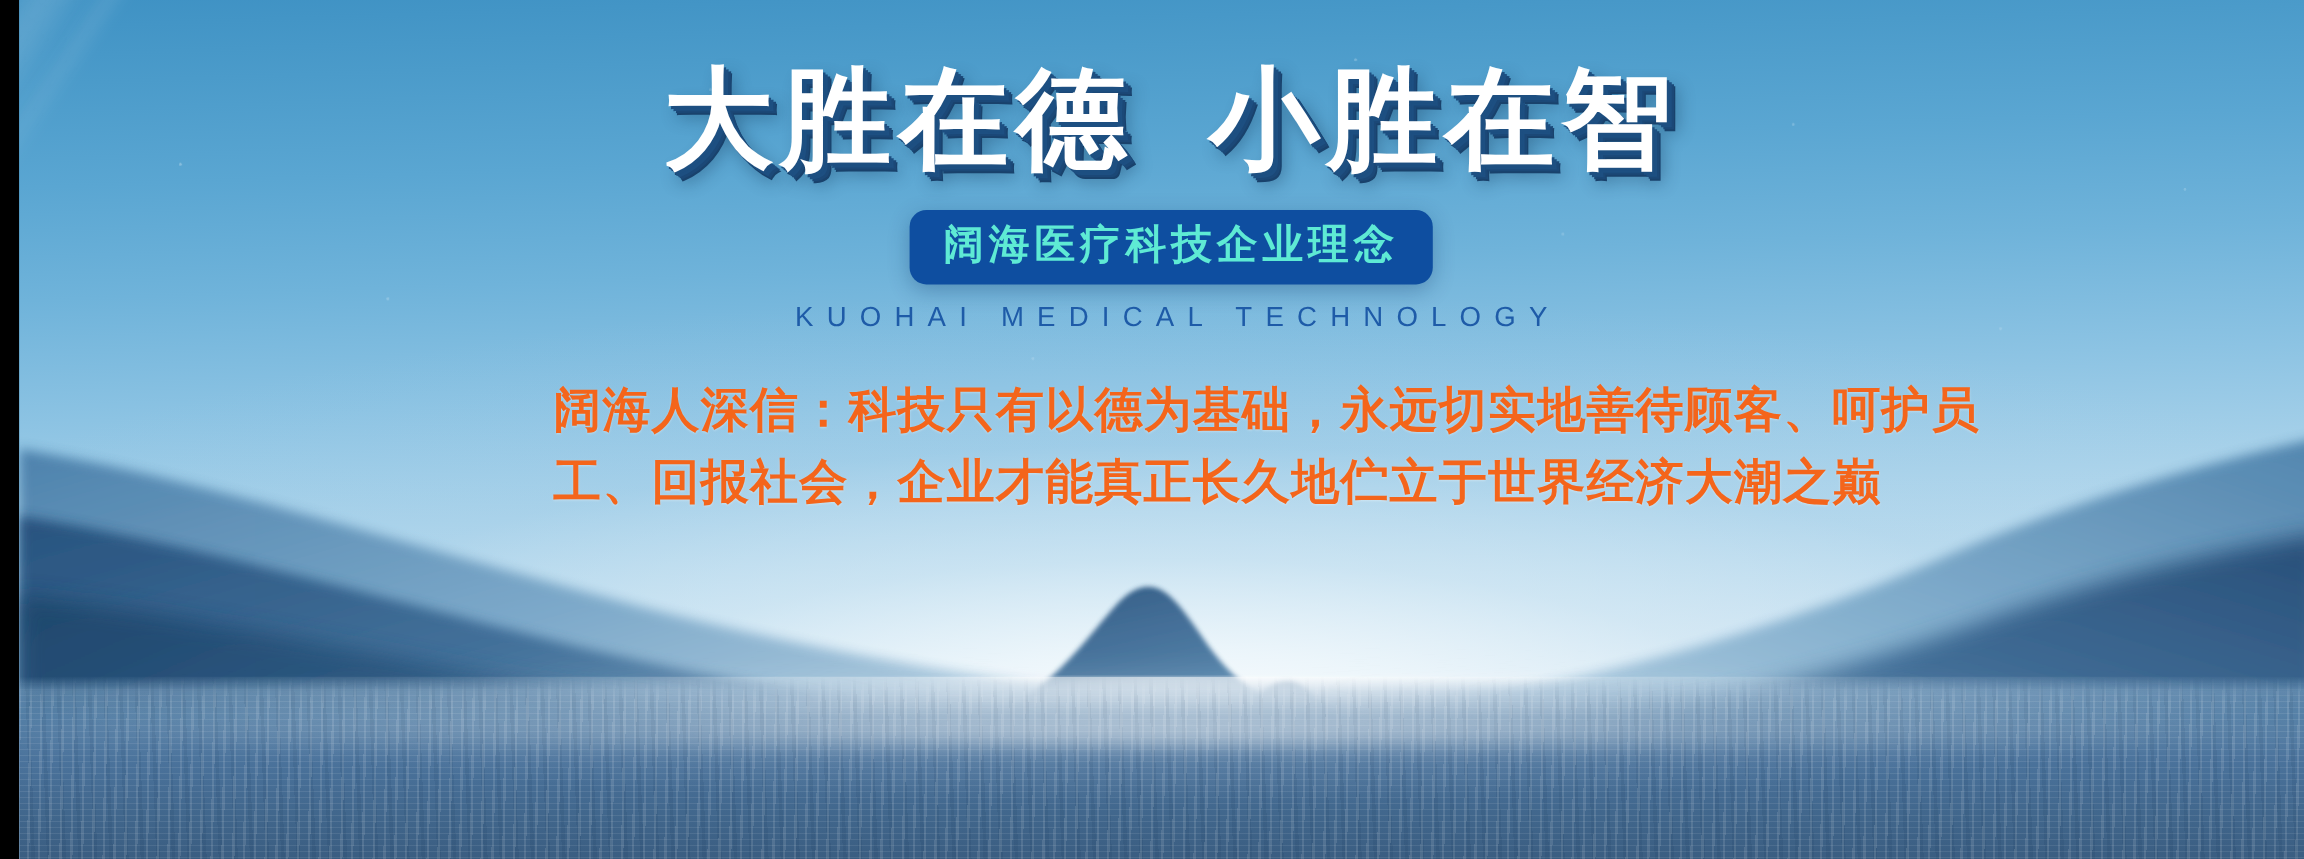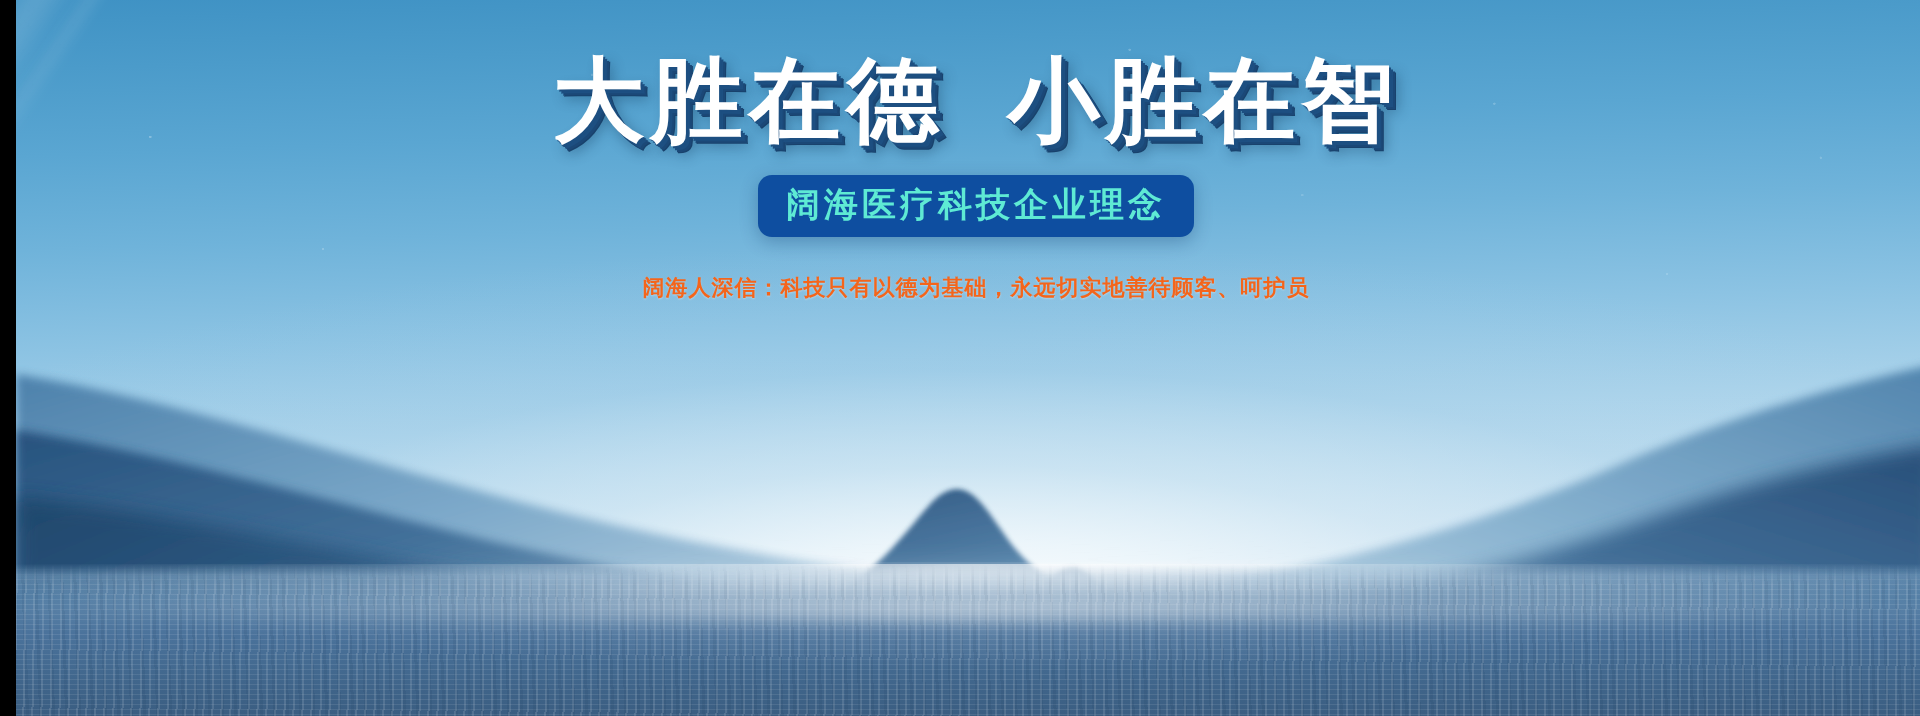--- a/index.html
+++ b/index.html
@@ -198,21 +198,21 @@
     font-size: 23px;
     font-weight: 400;
     letter-spacing: 11px;
     color: #1e5ba8;
     text-indent: 11px;
   }
 
   .statement {
     margin-top: 34px;
     color: #f4651b;
-    font-size: 22px;
+    font-size: 40px;
     font-weight: 700;
     line-height: 1.52;
     letter-spacing: 1px;
     max-width: 1030px;
     text-shadow: 0 1px 2px rgba(255,255,255,.35);
   }
   .statement-line { display: block; white-space: nowrap; }
 
   .motto-wrap {
     position: absolute;
@@ -328,20 +328,22 @@
   <div class="water-sheen"></div>
   <div class="ripples"></div>
   <div class="water-glow"></div>
 
   <div class="content">
 
     <div class="headline">大胜在德  小胜在智</div>
 
     <div class="badge">阔海医疗科技企业理念</div>
 
+    <div class="sub-en">KUOHAI MEDICAL TECHNOLOGY</div>
 
     <div class="statement">
       <span class="statement-line">阔海人深信：科技只有以德为基础，永远切实地善待顾客、呵护员</span>
+      <span class="statement-line">工、回报社会，企业才能真正长久地伫立于世界经济大潮之巅</span>
     </div>
   </div>
 
 
 </div>
 
 </body></html>

